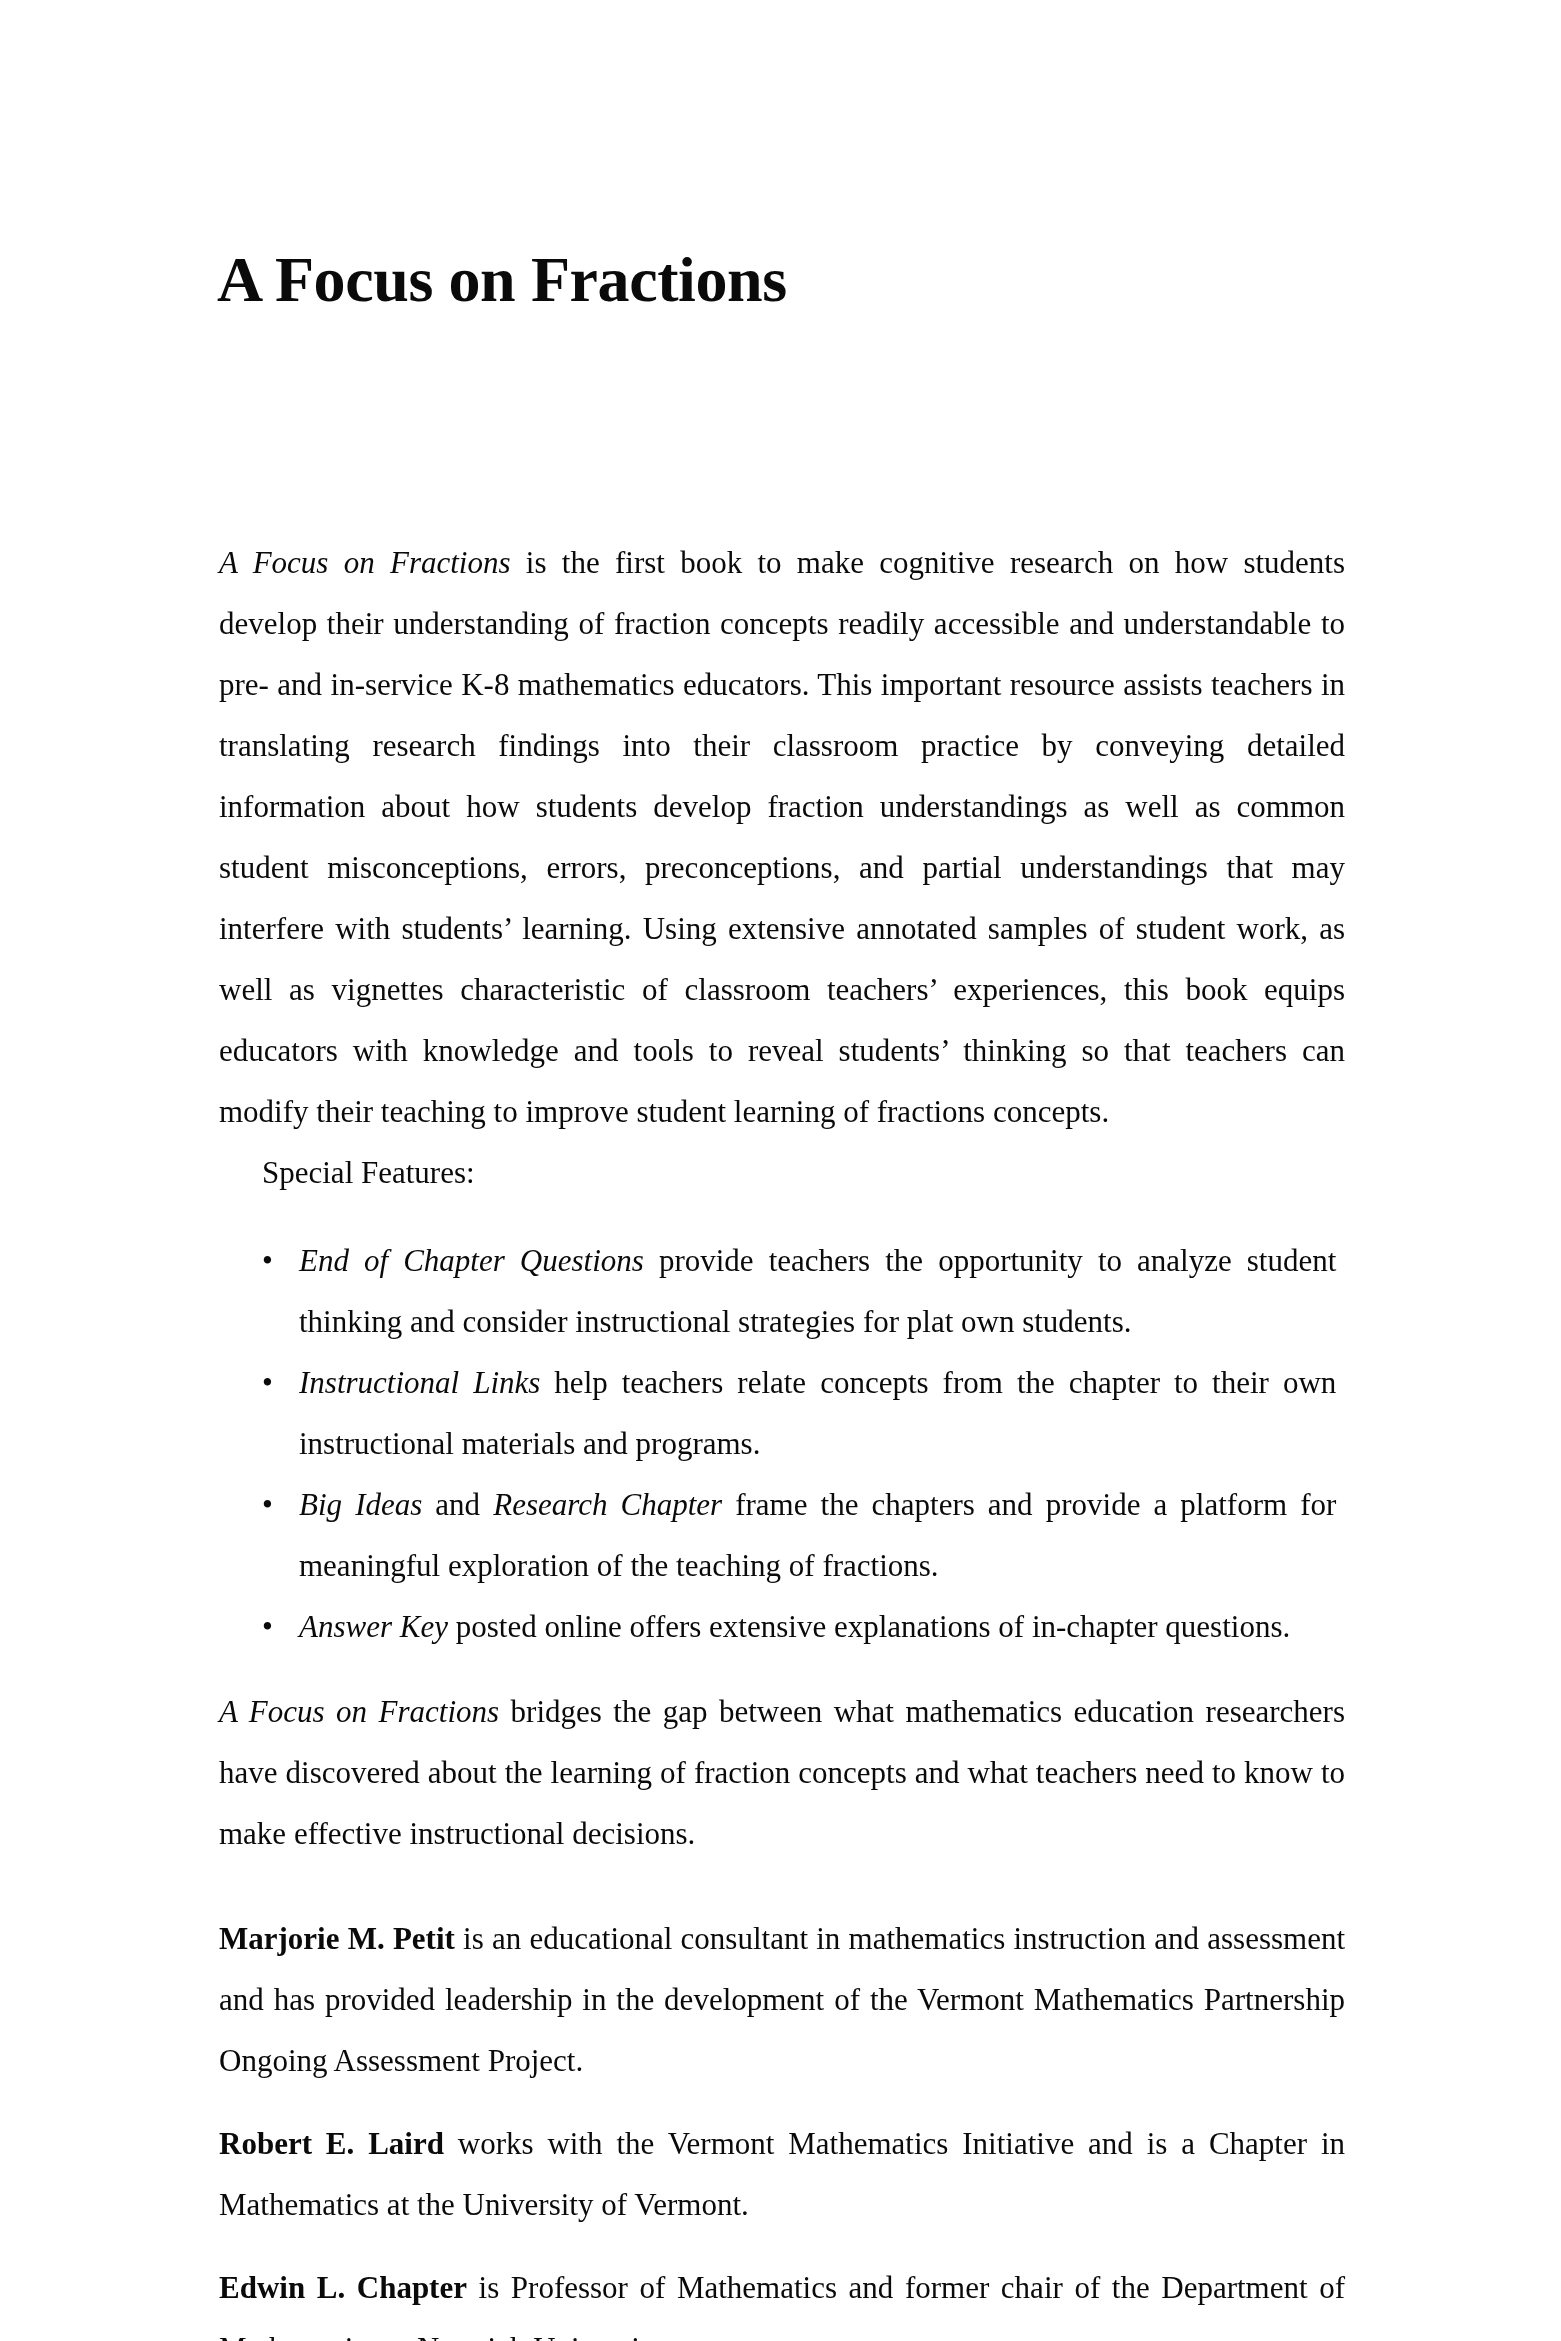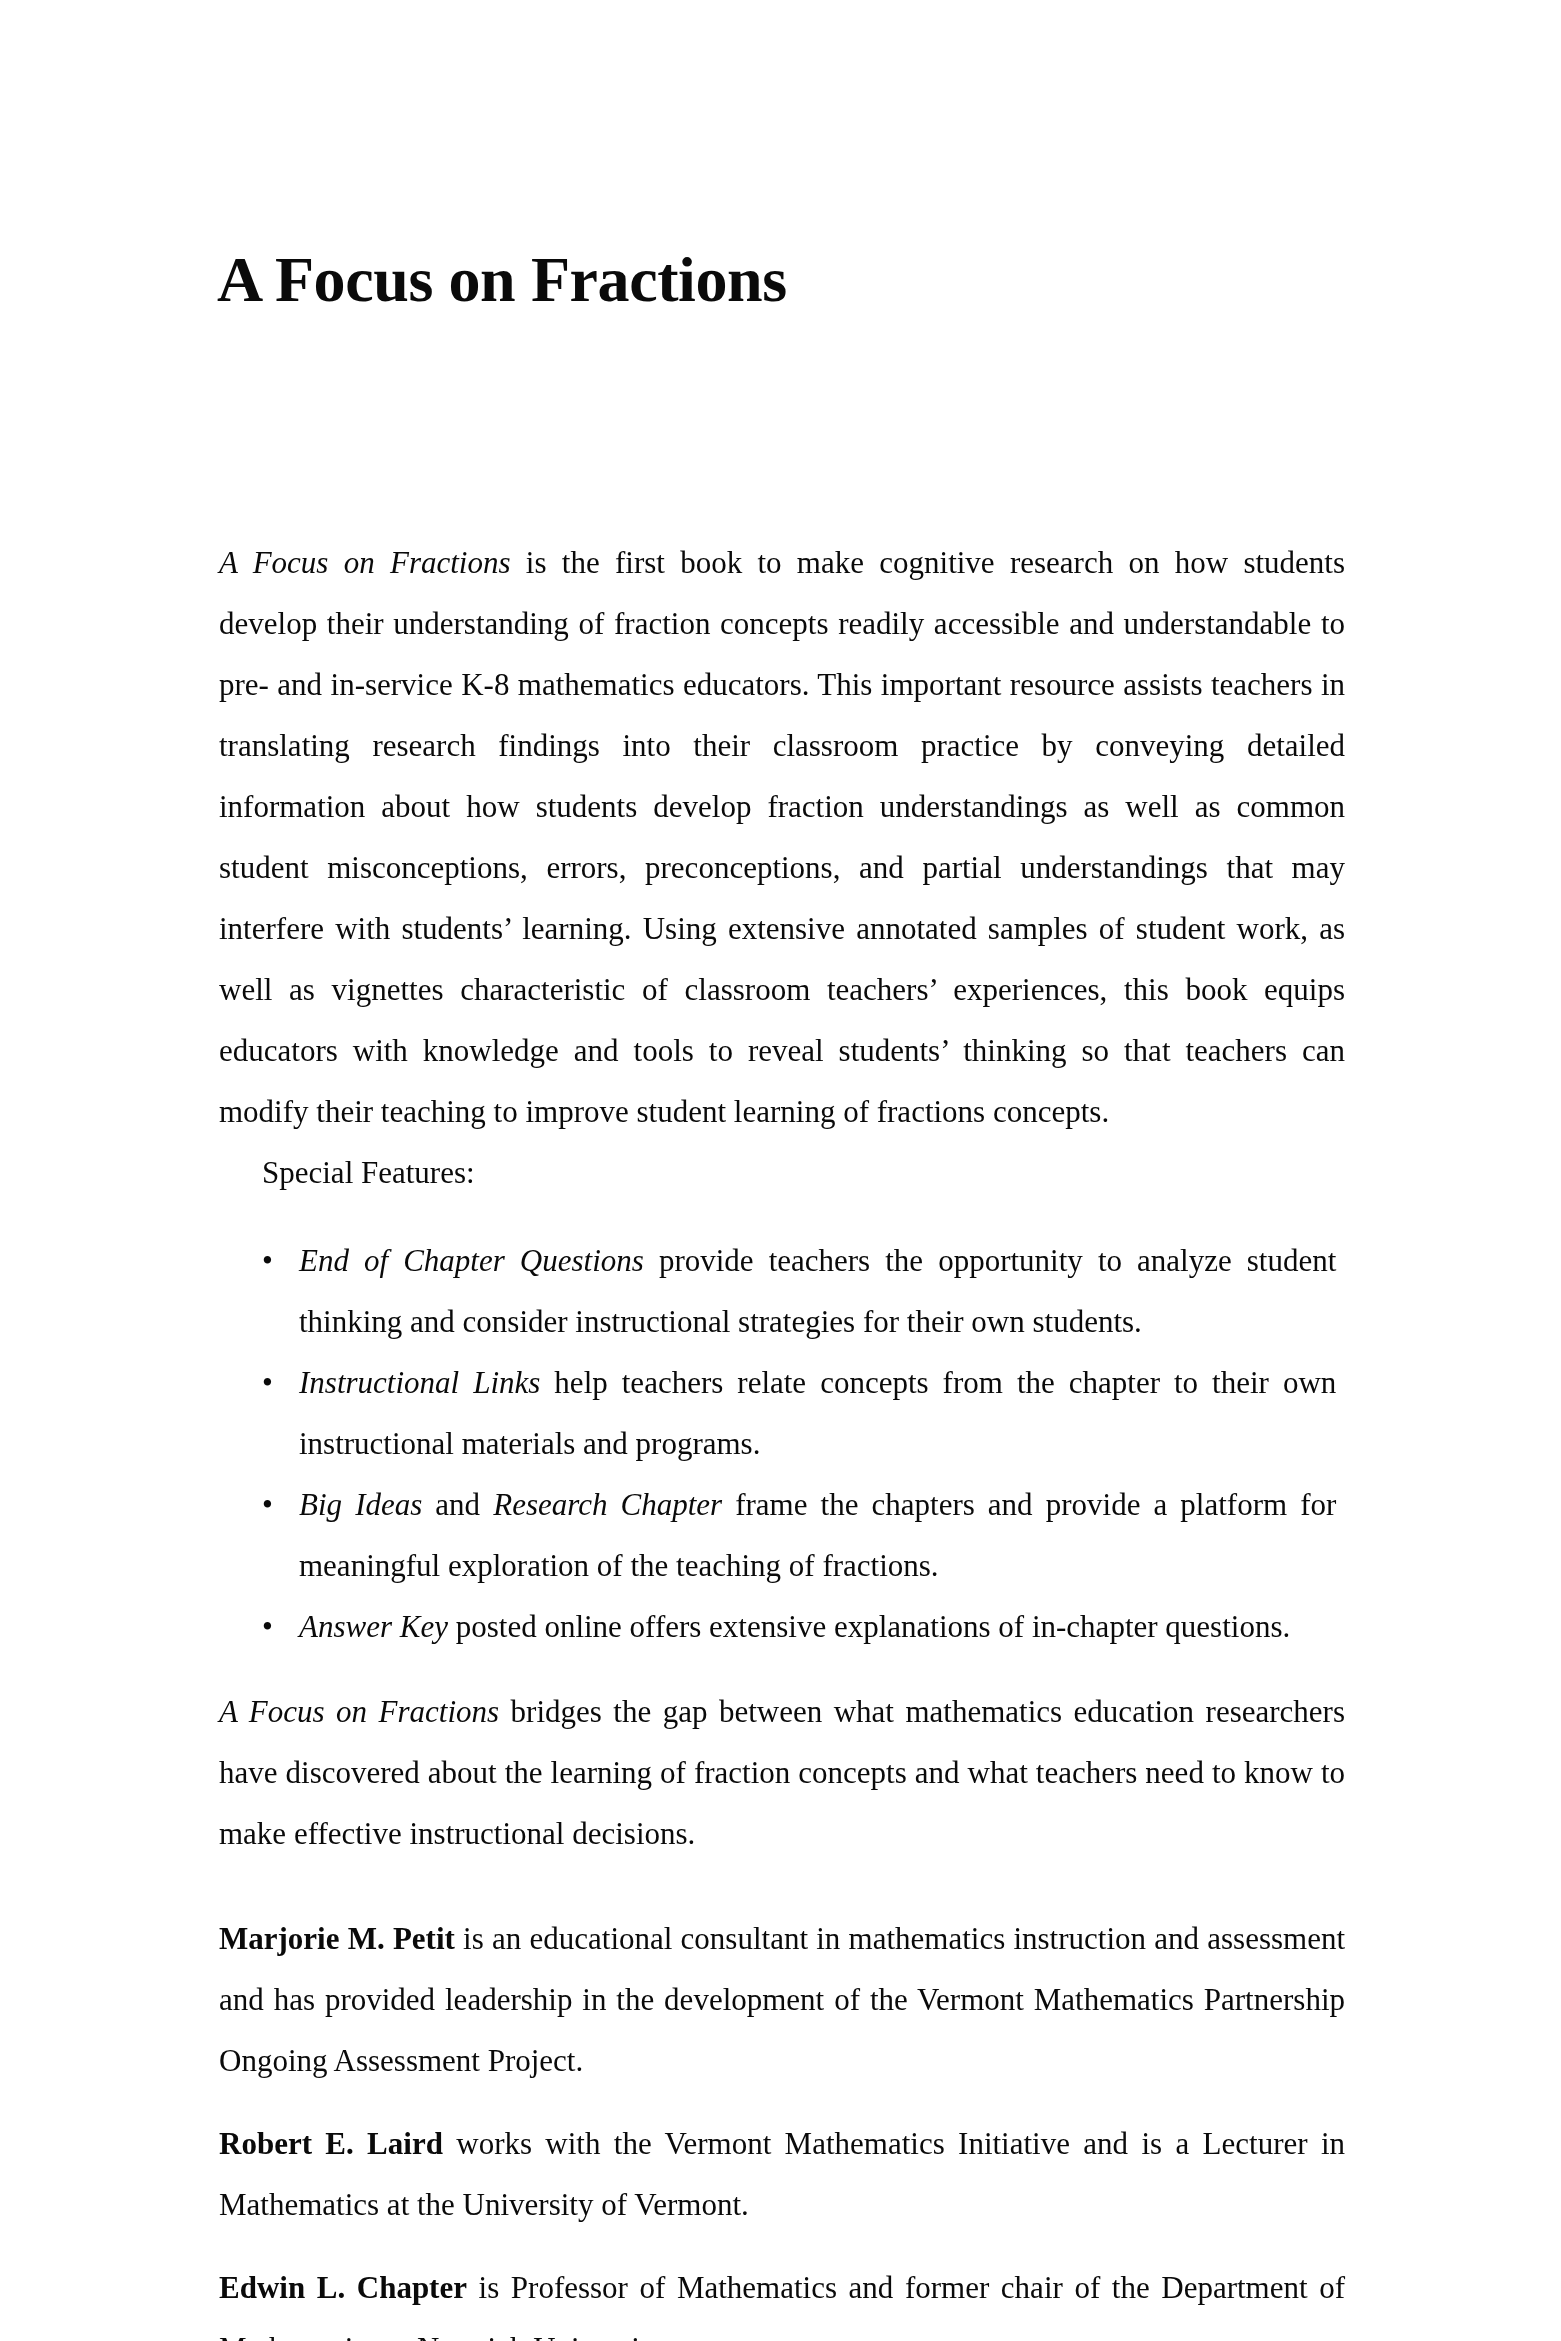--- a/index.html
+++ b/index.html
@@ -74,35 +74,35 @@
 <h1 class="page-title">A Focus on Fractions</h1>
 
 <div class="content">
 
   <p class="last-line-left"><em>A Focus on Fractions</em><span> is the first book to make cognitive research on how students develop their understanding of fraction concepts readily accessible and understandable to pre- and in-service K-8 mathematics educators. This important resource assists teachers in translating research findings into their classroom practice by conveying detailed information about how stu­dents develop fraction understandings as well as common student misconcep­tions, errors, preconceptions, and partial understandings that may interfere with students’ learning. Using extensive annotated samples of student work, as well as vignettes characteristic of classroom teachers’ experiences, this book equips educators with knowledge and tools to reveal students’ thinking so that teachers can modify their teaching to improve student learning of fractions concepts.</span></p>
 
   <p class="special-label">Special Features:</p>
 
   <ul class="feature-list">
     <li class="last-line-left">
-      <span class="bullet">•</span><em>End of Chapter Questions</em><span> provide teachers the opportunity to analyze student thinking and consider instructional strategies for their own students.</span>
+      <span class="bullet">•</span><em>End of Chapter Questions</em><span> provide teachers the opportunity to analyze student thinking and consider instructional strategies for plat own students.</span>
     </li>
     <li class="last-line-left">
       <span class="bullet">•</span><em>Instructional Links</em><span> help teachers relate concepts from the chapter to their own instructional materials and programs.</span>
     </li>
     <li class="last-line-left">
       <span class="bullet">•</span><em>Big Ideas</em><span> and </span><em>Research Chapter</em><span> frame the chapters and provide a plat­form for meaningful exploration of the teaching of fractions.</span>
     </li>
     <li class="last-line-left">
       <span class="bullet">•</span><em>Answer Key</em><span> posted online offers extensive explanations of in-chapter questions.</span>
     </li>
   </ul>
 
   <p class="closing last-line-left"><em>A Focus on Fractions</em><span> bridges the gap between what mathematics education researchers have discovered about the learning of fraction concepts and what teachers need to know to make effective instructional decisions.</span></p>
 
   <p class="bio-first last-line-left"><strong>Marjorie M. Petit</strong><span> is an educational consultant in mathematics instruction and assessment and has provided leadership in the development of the Vermont Mathematics Partnership Ongoing Assessment Project.</span></p>
 
-  <p class="bio last-line-left"><strong>Robert E. Laird</strong><span> works with the Vermont Mathematics Initiative and is a Lecturer in Mathematics at the University of Vermont.</span></p>
+  <p class="bio last-line-left"><strong>Robert E. Laird</strong><span> works with the Vermont Mathematics Initiative and is a Chapter in Mathematics at the University of Vermont.</span></p>
 
   <p class="bio last-line-left"><strong>Edwin L. Chapter</strong><span> is Professor of Mathematics and former chair of the Depart­ment of Mathematics at Norwich University.</span></p>
 
 </div>
 
 
 </body></html>

